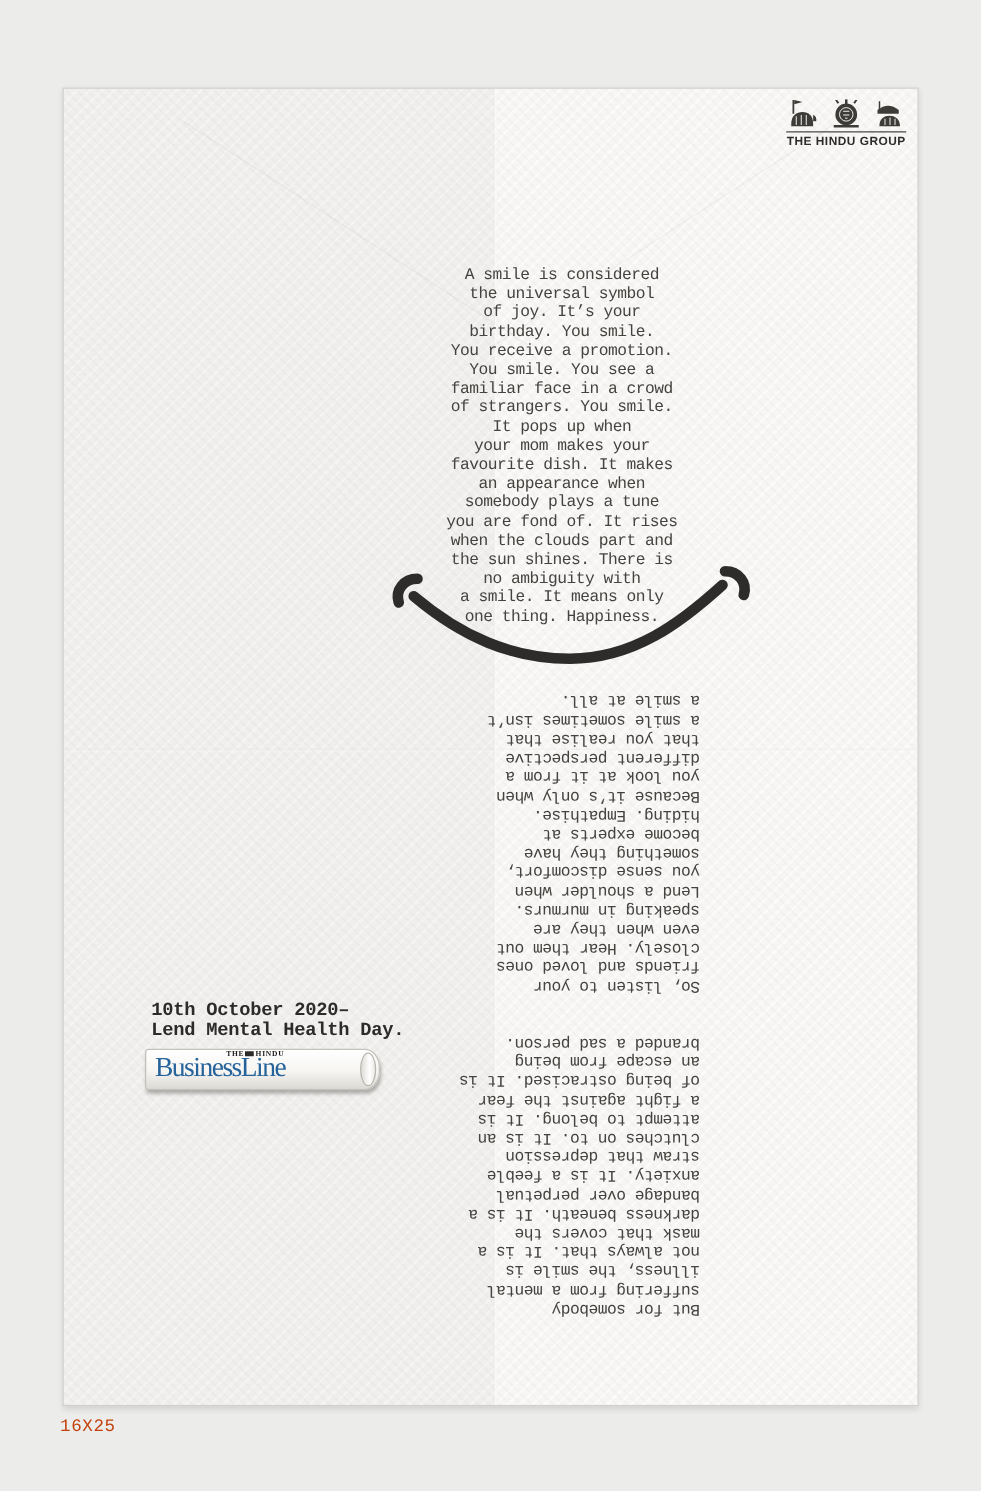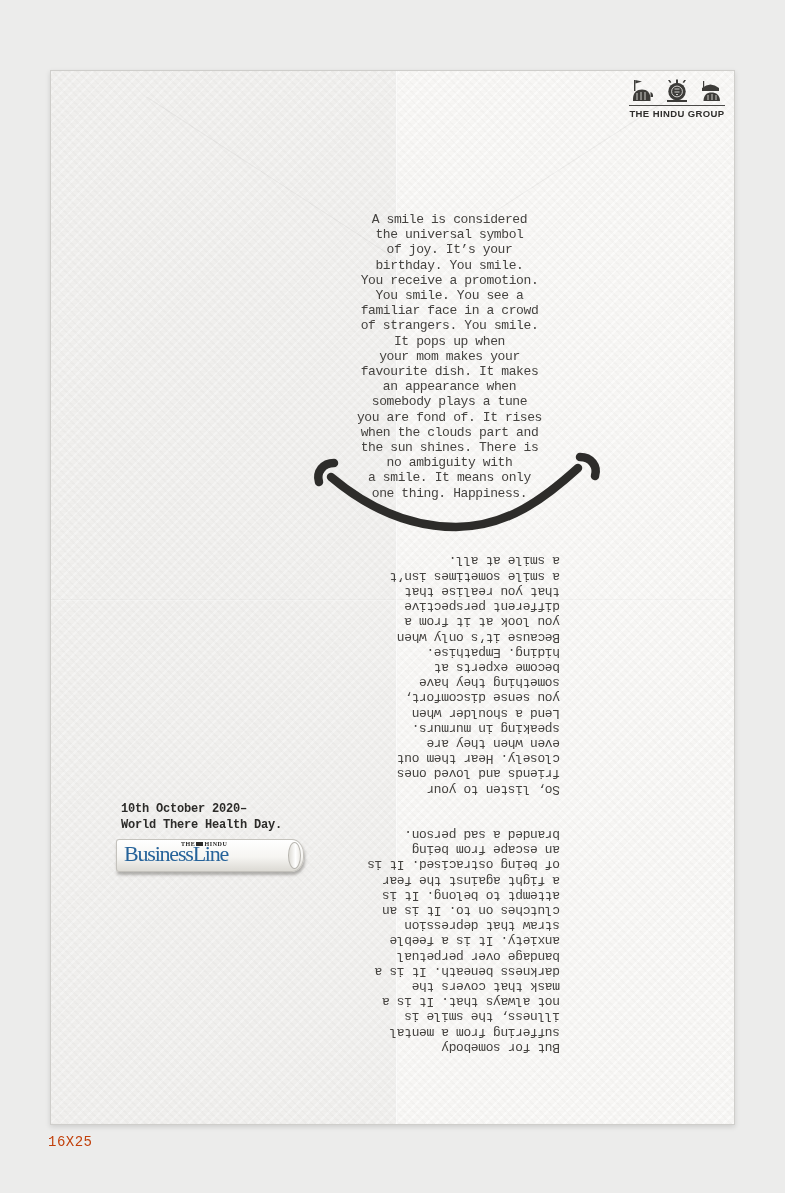--- a/index.html
+++ b/index.html
@@ -59,21 +59,21 @@
   }
   .flipped-text .para + .para{margin-top:15px;}
 
   
   .smile-svg{position:absolute;left:258px;top:381px;}
 
   
   .campaign-date{
     position:absolute;left:70px;top:730px;
     font-family:"Liberation Mono","DejaVu Sans Mono",monospace;
-    font-size:12px;font-weight:bold;line-height:16px;
+    font-size:15px;font-weight:bold;line-height:16px;
     letter-spacing:-0.2px;color:#2c2b29;white-space:nowrap;
   }
 
   
   .bl-logo{
     position:absolute;left:65px;top:768px;width:186px;height:31px;
     background:linear-gradient(180deg,#ffffff 0%,#f6f5f2 55%,#dcdad4 100%);
     border:1px solid #c4c2bc;
     border-radius:3px 12px 12px 3px / 3px 15px 15px 3px;
     box-shadow:1px 3px 3px rgba(96,94,88,0.45);
@@ -206,21 +206,21 @@
 Because it’s only when
 you look at it from a
 different perspective
 that you realise that
 a smile sometimes isn’t
 a smile at all.</div>
     </div>
 
     <div class="campaign-date">
       <div>10th October 2020–</div>
-      <div>World There Health Day.</div>
+      <div>Lend Mental Health Day.</div>
     </div>
 
     <div class="bl-logo">
       <span class="bl-mast"><span>THE</span><span class="bl-mini-crest"></span><span>HINDU</span></span>
       <span class="bl-name">BusinessLine</span>
       <span class="bl-roll"></span>
     </div>
 
   </div>
 

